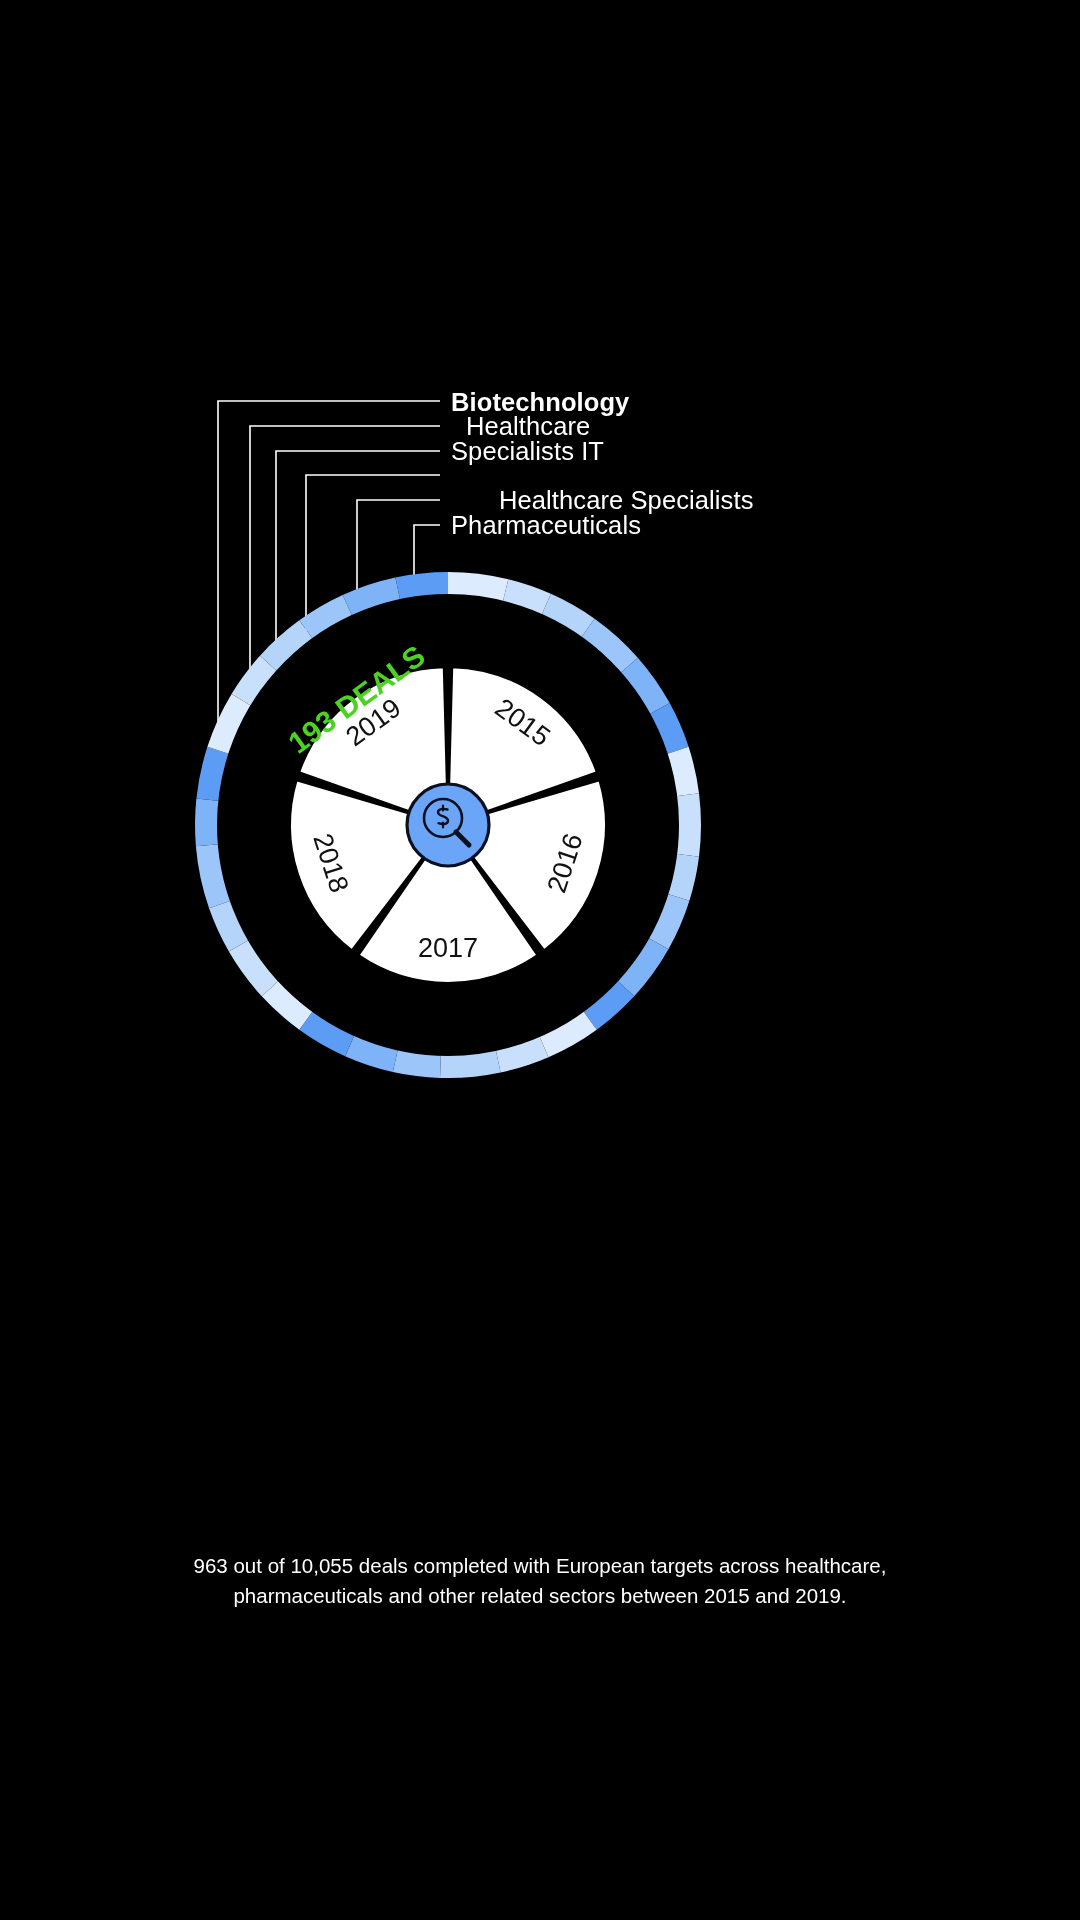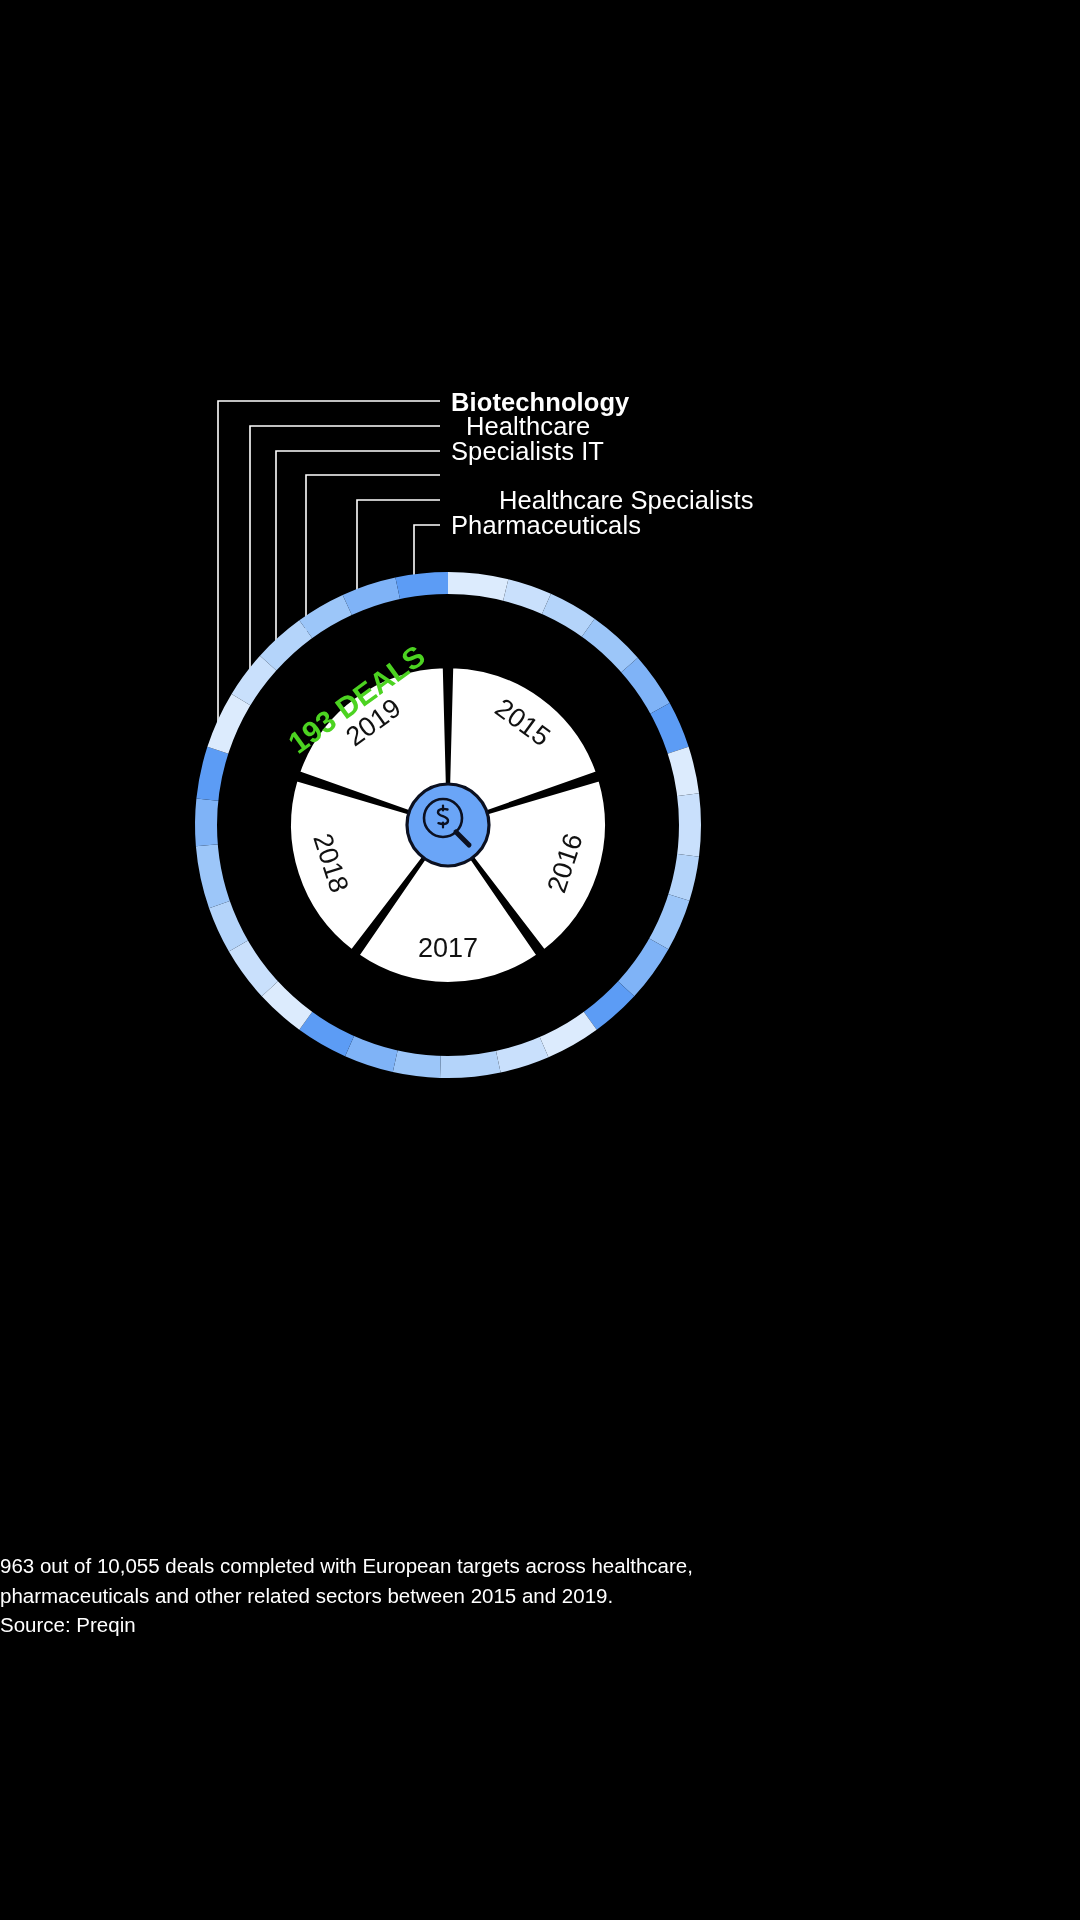--- a/index.html
+++ b/index.html
@@ -32,21 +32,21 @@
     color:#ffffff;
     font-size:25.5px;
     line-height:1;
     white-space:nowrap;
     letter-spacing:0.1px;
   }
 
   
   .footer{
     position:absolute; left:0; top:1551px; width:1080px;
-    text-align:left;
+    text-align:center;
     color:#ffffff;
     font-size:20.5px;
     line-height:1.45;
   }
   .footer span{display:block;}
 </style>
 </head>
 <body>
 
 <div id="stage">
@@ -178,16 +178,15 @@
                  C448,824.2 443,824.8 438.5,823.2" stroke-width="2.4"></path>
         <line x1="443" y1="805.5" x2="443" y2="810.5" stroke-width="2.2"></line>
         <line x1="443" y1="822.5" x2="443" y2="827.5" stroke-width="2.2"></line>
       </g>
     </g>
   </svg>
 
   <div class="footer">
     <span>963 out of 10,055 deals completed with European targets across healthcare,</span>
     <span>pharmaceuticals and other related sectors between 2015 and 2019.</span>
-    <span>Source: Preqin</span>
   </div>
 
 </div>
 
 </body></html>

